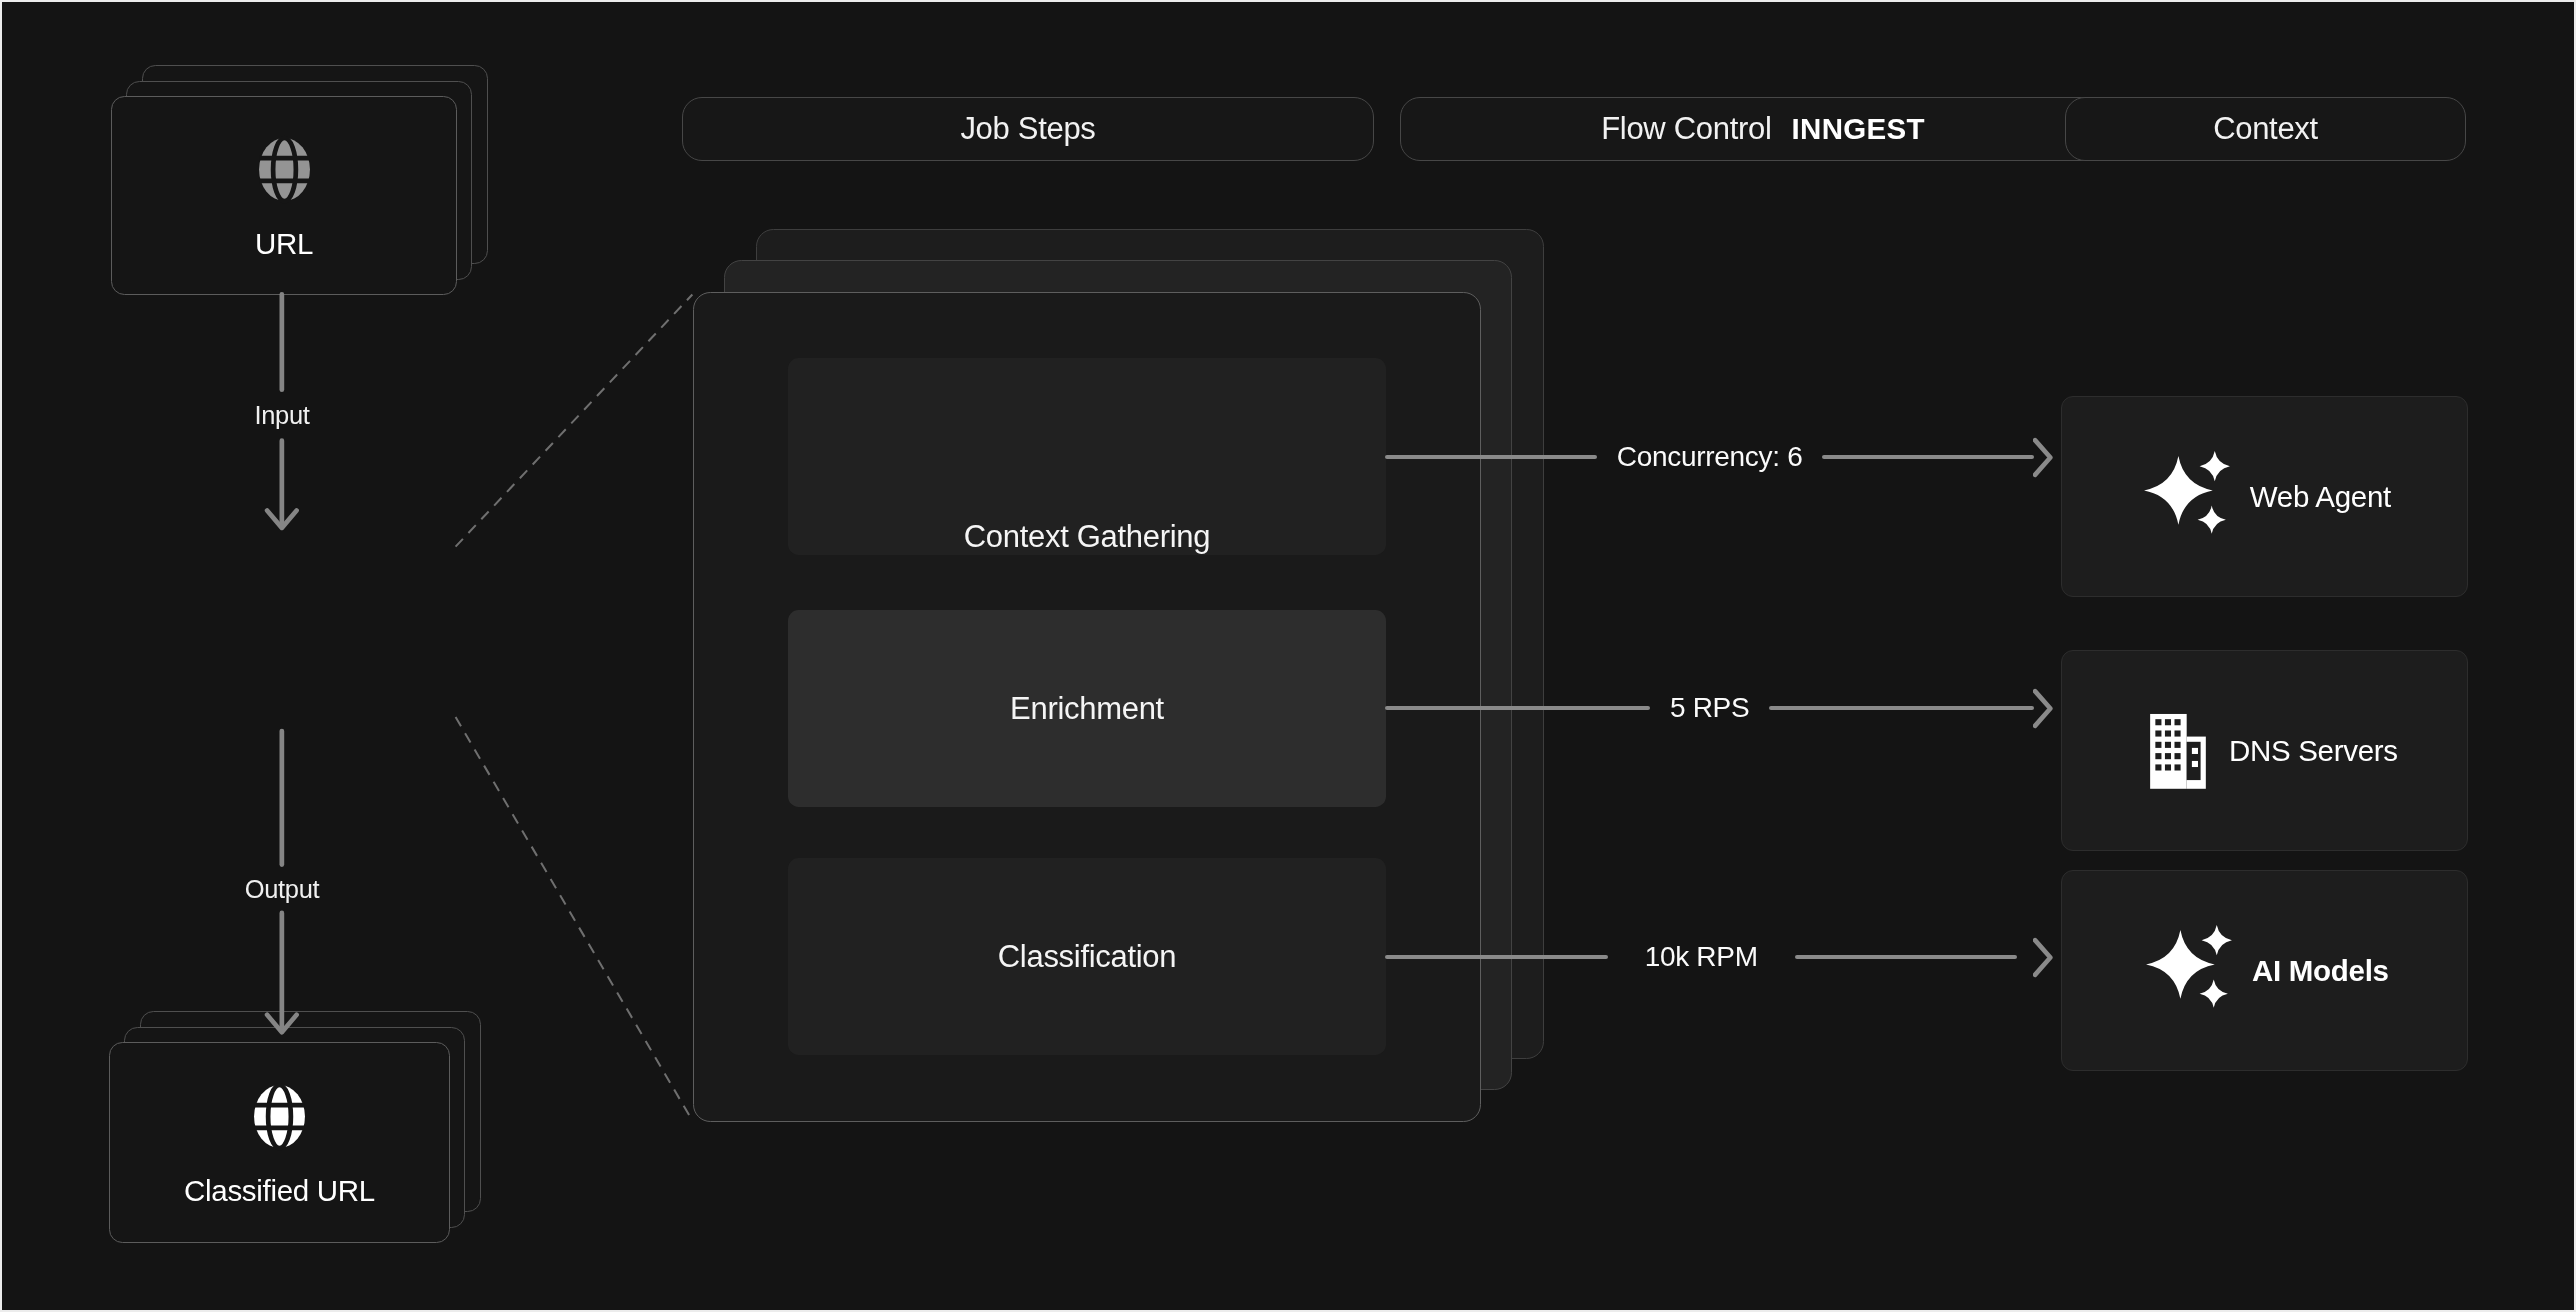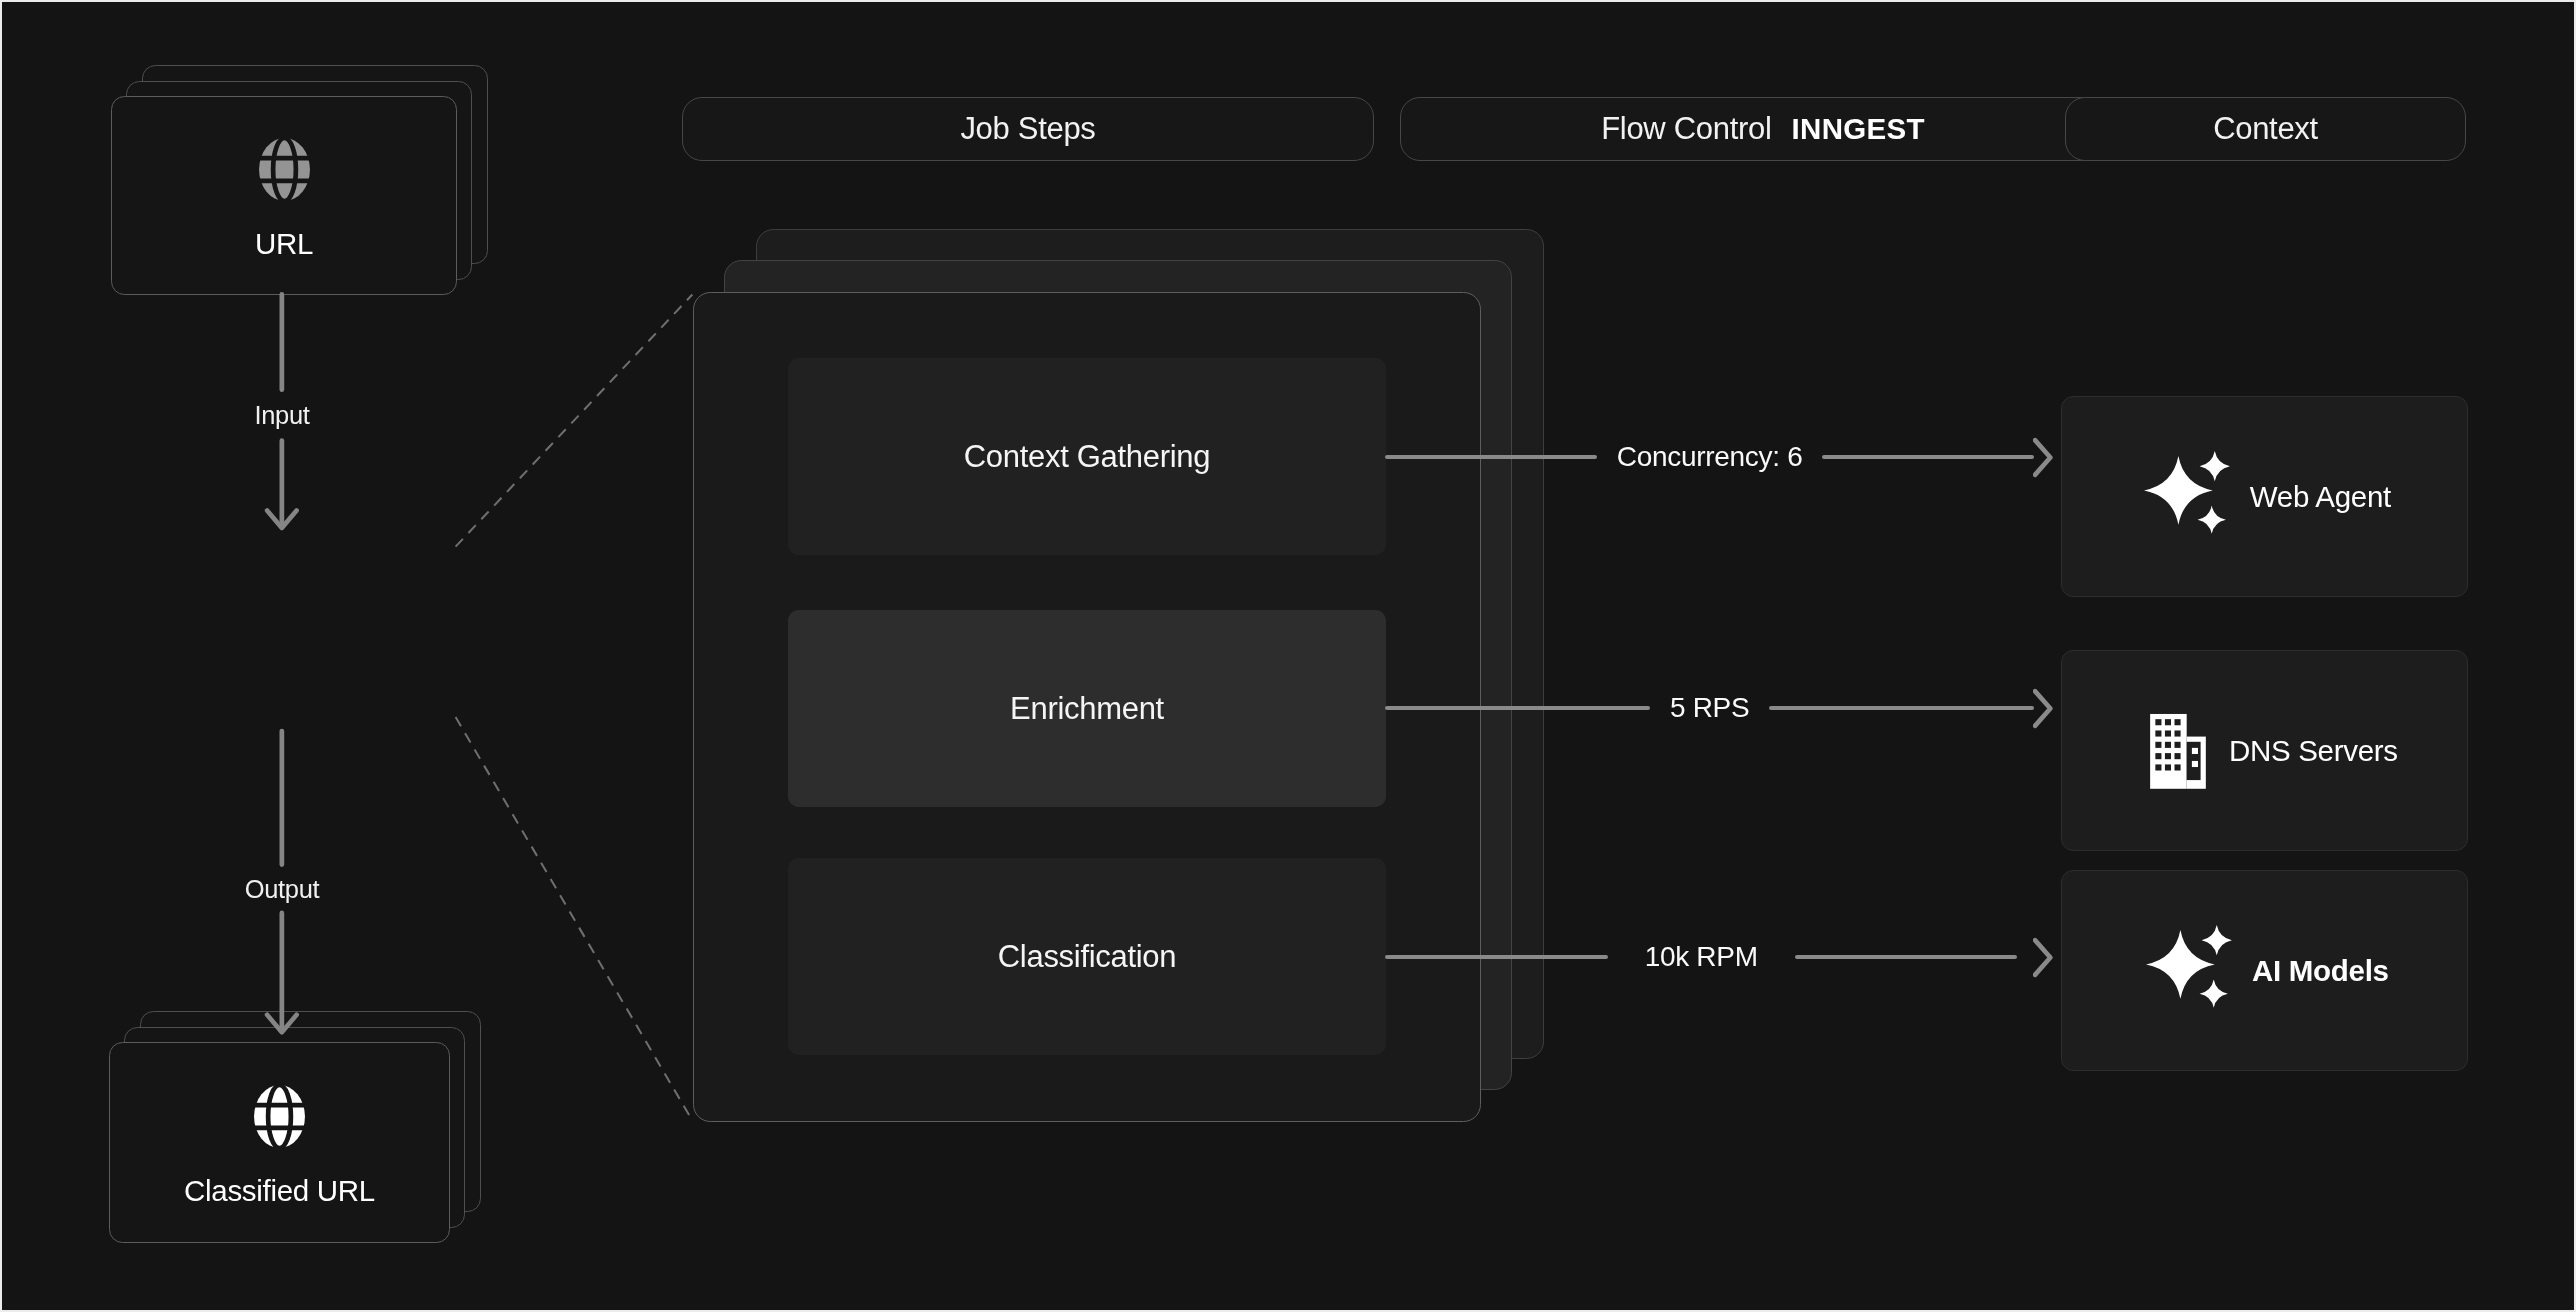--- a/index.html
+++ b/index.html
@@ -134,21 +134,21 @@
       <svg class="icon" width="67" height="79" viewBox="0 0 100 100">
         <ellipse cx="50" cy="50" rx="38" ry="47" fill="#ffffff"></ellipse>
         <ellipse cx="50" cy="50" rx="17" ry="47" fill="none" stroke="#151515" stroke-width="7"></ellipse>
         <line x1="13" y1="33" x2="87" y2="33" stroke="#151515" stroke-width="7"></line>
         <line x1="13" y1="67" x2="87" y2="67" stroke="#151515" stroke-width="7"></line>
       </svg>
       <div class="card-label">Classified URL</div>
     </div>
   </div>
 
-  <div class="step" style="top:356px;">
+  <div class="step" style="top:356px;align-items:flex-end;">
     <span>Context Gathering</span>
   </div>
   <div class="step hl" style="top:608px;">
     <span>Enrichment</span>
   </div>
   <div class="step" style="top:856px;">
     <span>Classification</span>
   </div>
 
   <div class="flowrow" style="top:428px;">

